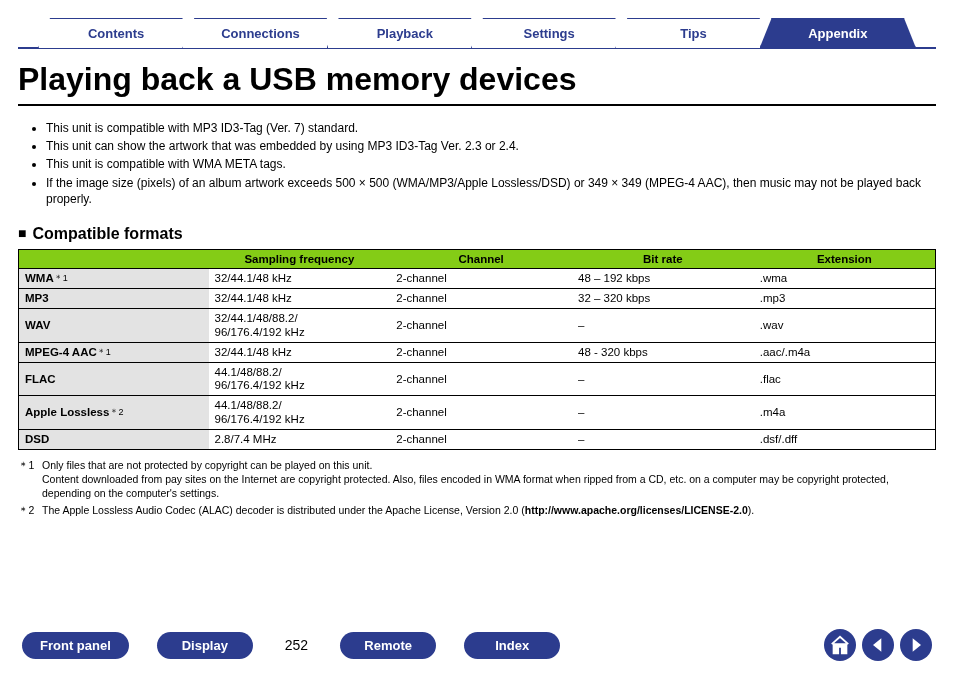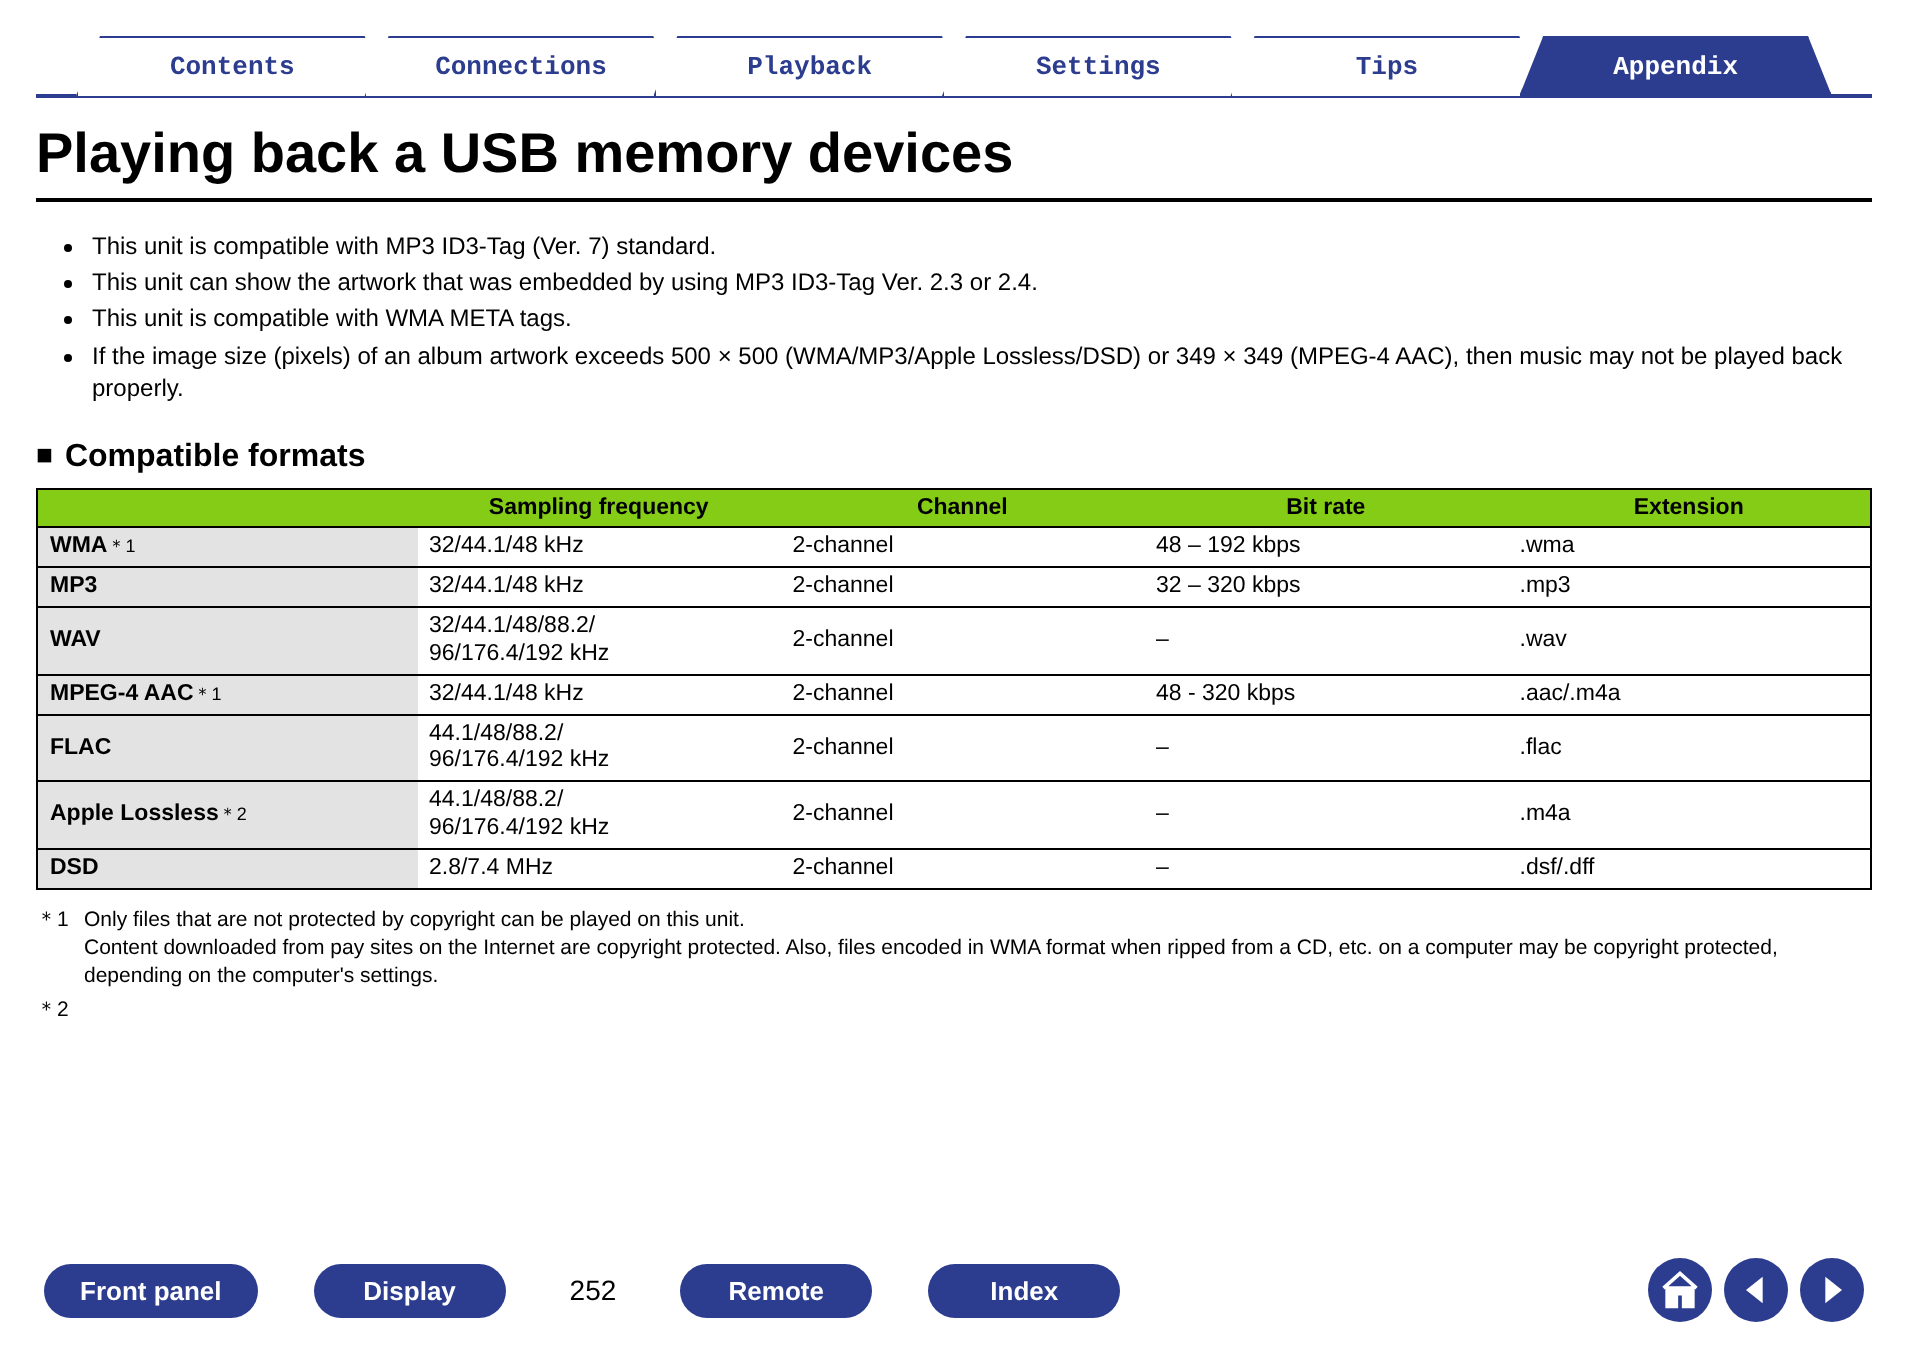--- a/index.html
+++ b/index.html
@@ -35,36 +35,35 @@
     display: flex; align-items: center; justify-content: center;
     font-weight: bold;
     font-size: 13px;
     color: var(--blue);
     background: #fff;
     border: 1px solid var(--blue);
     border-bottom: none;
     clip-path: polygon(12px 0, calc(100% - 12px) 0, 100% 100%, 0 100%);
     margin: 0 -6px;
     cursor: pointer;
-    font-family: Liberation Mono, monospace;
   }
   .tab.active {
     background: var(--blue);
     color: #fff;
   }
   .tab-inner {
     pointer-events: none;
   }
   .tabline {
     height: 2px; background: var(--blue); width: 100%;
     margin-top: -1px;
   }
   
   h1.title {
-    font-size: 28px;
+    font-size: 32px;
     font-weight: bold;
     margin: 12px 0 4px 0;
     color: #000;
   }
   .title-rule { border: none; border-top: 2px solid #000; margin: 2px 0 8px 0; }
   ul.bullets { margin: 4px 0 10px 10px; padding: 0 0 0 18px; }
   ul.bullets li { margin: 2px 0; line-height: 1.35; }
   h2.section {
     font-size: 16px; font-weight: bold; margin: 6px 0 6px 0;
   }
@@ -246,20 +245,23 @@
       </tbody>
   </table>
 
   <div class="footnotes">
     <div class="fn">
       <div class="mark">＊1</div>
       <div id="fn1text">Only files that are not protected by copyright can be played on this unit.<br>Content downloaded from pay sites on the Internet are copyright protected. Also, files encoded in WMA format when ripped from a CD, etc. on a computer may be copyright protected, depending on the computer's settings.</div>
     </div>
     <div class="fn">
       <div class="mark">＊2</div>
+      <div>
+        <span>The Apple Lossless Audio Codec (ALAC) decoder is distributed under the Apache License, Version 2.0 (</span><b>http://www.apache.org/licenses/LICENSE-2.0</b><span>).</span>
+      </div>
     </div>
   </div>
 
   <div class="bottom">
     <div class="pill">Front panel</div>
     <div class="pill">Display</div>
     <div class="page-num">252</div>
     <div class="pill">Remote</div>
     <div class="pill">Index</div>
     <div class="nav-icons">

